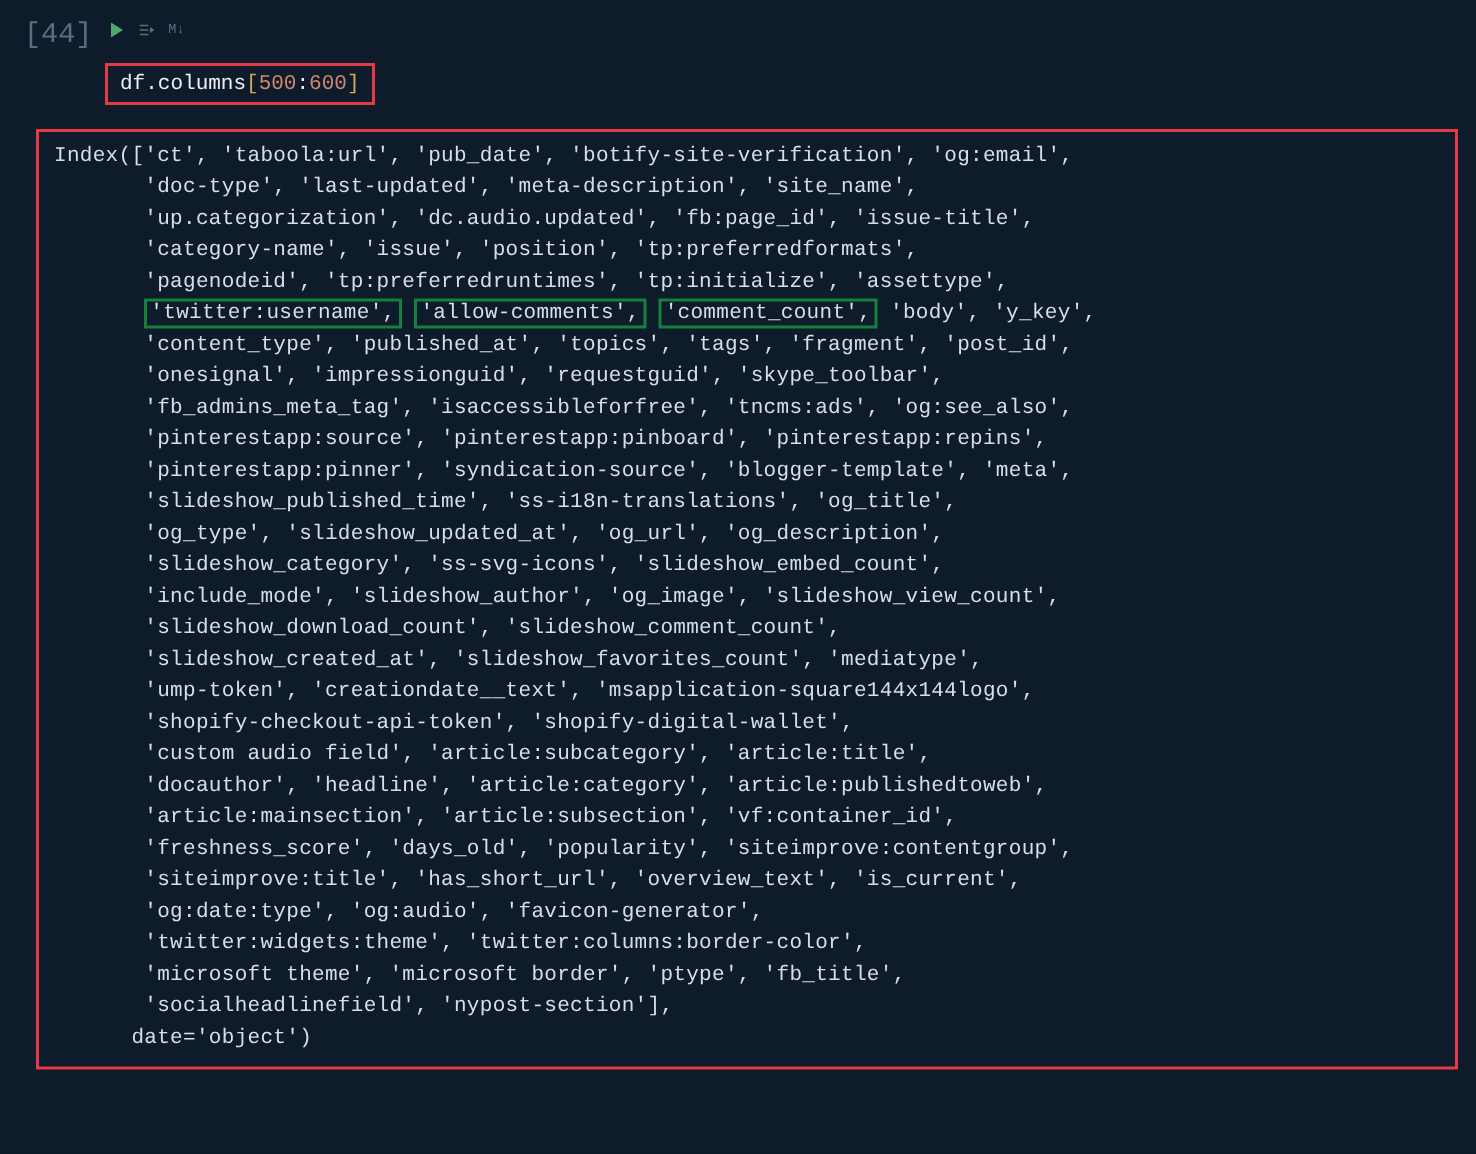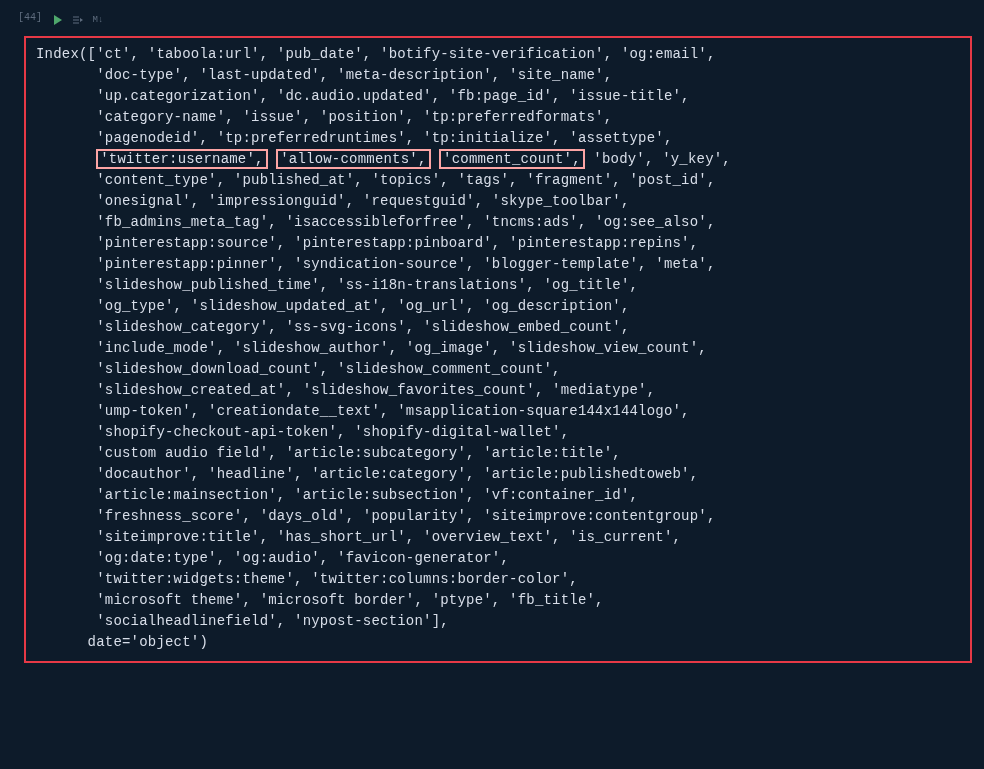--- a/index.html
+++ b/index.html
@@ -19,21 +19,21 @@
     .cell-container {
       padding: 8px 0;
     }
     .input-area {
       display: flex;
       align-items: flex-start;
     }
     .cell-label {
       color: #5e6c7e;
       padding: 4px 6px 0 16px;
-      font-size: 10px;
+      font-size: 19px;
       min-width: 48px;
       text-align: right;
     }
     .toolbar-icons {
       display: flex;
       gap: 8px;
       padding: 6px 4px 0 4px;
       align-items: center;
     }
     .icon {
@@ -75,21 +75,21 @@
       padding: 6px 10px 8px 10px;
     }
     .output-text {
       white-space: pre;
       line-height: 1.5;
       font-size: 14px;
       color: #d8dee9;
       letter-spacing: 0.2px;
     }
     .highlight-box {
-      border: 2px solid #fca5a5;
+      border: 2px solid #15803d;
       padding: 0 2px;
       display: inline;
     }
   </style>
 </head>
 <body>
 
 <div class="cell-container">
   <div class="input-area">
     <span class="cell-label">[44]</span>
@@ -102,20 +102,25 @@
       <span class="icon">
         <svg width="10" height="10" viewBox="0 0 10 10">
             <line x1="0" y1="2" x2="6" y2="2" stroke="#5e6c7e" stroke-width="1"></line>
             <line x1="0" y1="5" x2="6" y2="5" stroke="#5e6c7e" stroke-width="1"></line>
             <line x1="0" y1="8" x2="6" y2="8" stroke="#5e6c7e" stroke-width="1"></line>
             <polygon points="7,3 10,5 7,7" fill="#5e6c7e"></polygon>
           </svg>
       </span>
       <span class="icon" style="font-size:9px;color:#5e6c7e;">M↓</span>
     </div>
+  </div>
+  <div class="code-line" style="margin-left:54px;">
+    <span class="code-wrapper">
+      <span class="code-text">df</span><span class="code-prop">.columns</span><span class="code-bracket">[</span><span class="code-number">500</span><span class="code-text">:</span><span class="code-number">600</span><span class="code-bracket">]</span>
+    </span>
   </div>
 
   <div class="output-area">
     <div class="output-text"><span>Index(['ct', 'taboola:url', 'pub_date', 'botify-site-verification', 'og:email',</span>
 <span>       'doc-type', 'last-updated', 'meta-description', 'site_name',</span>
 <span>       'up.categorization', 'dc.audio.updated', 'fb:page_id', 'issue-title',</span>
 <span>       'category-name', 'issue', 'position', 'tp:preferredformats',</span>
 <span>       'pagenodeid', 'tp:preferredruntimes', 'tp:initialize', 'assettype',</span>
 <span>       </span><span class="highlight-box">'twitter:username',</span><span> </span><span class="highlight-box">'allow-comments',</span><span> </span><span class="highlight-box">'comment_count',</span><span> 'body', 'y_key',</span>
 <span>       'content_type', 'published_at', 'topics', 'tags', 'fragment', 'post_id',</span>

